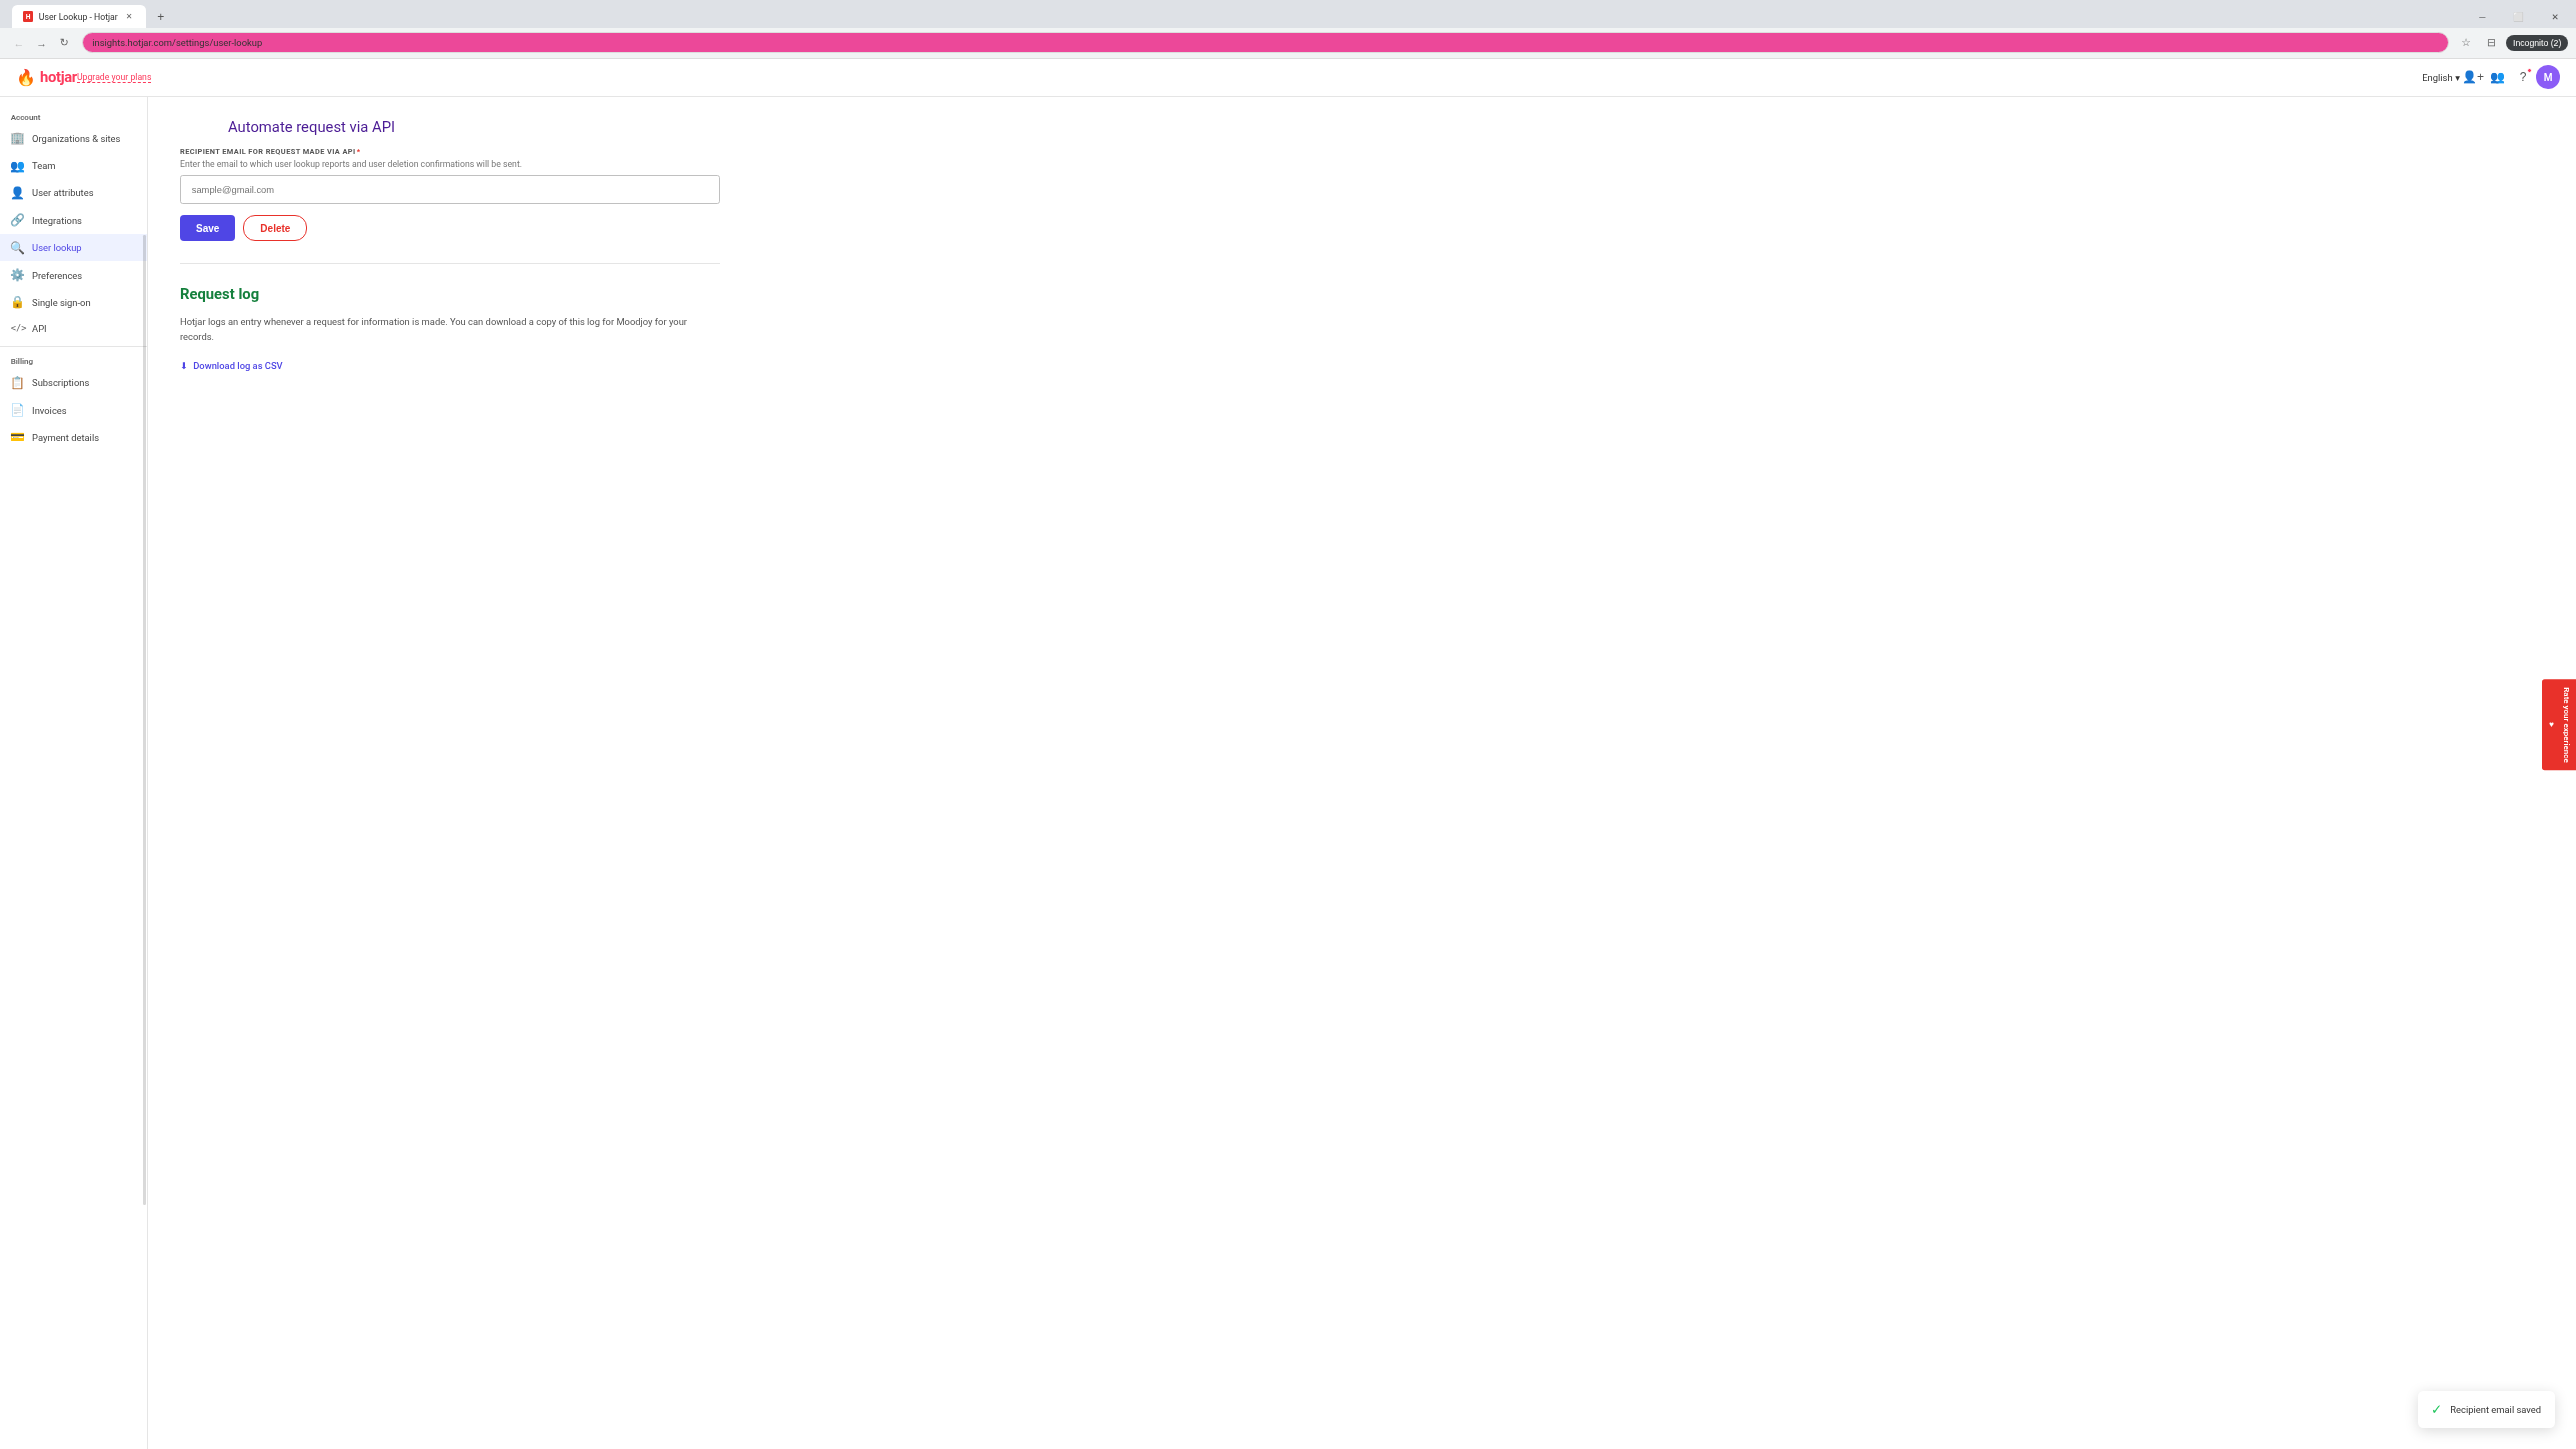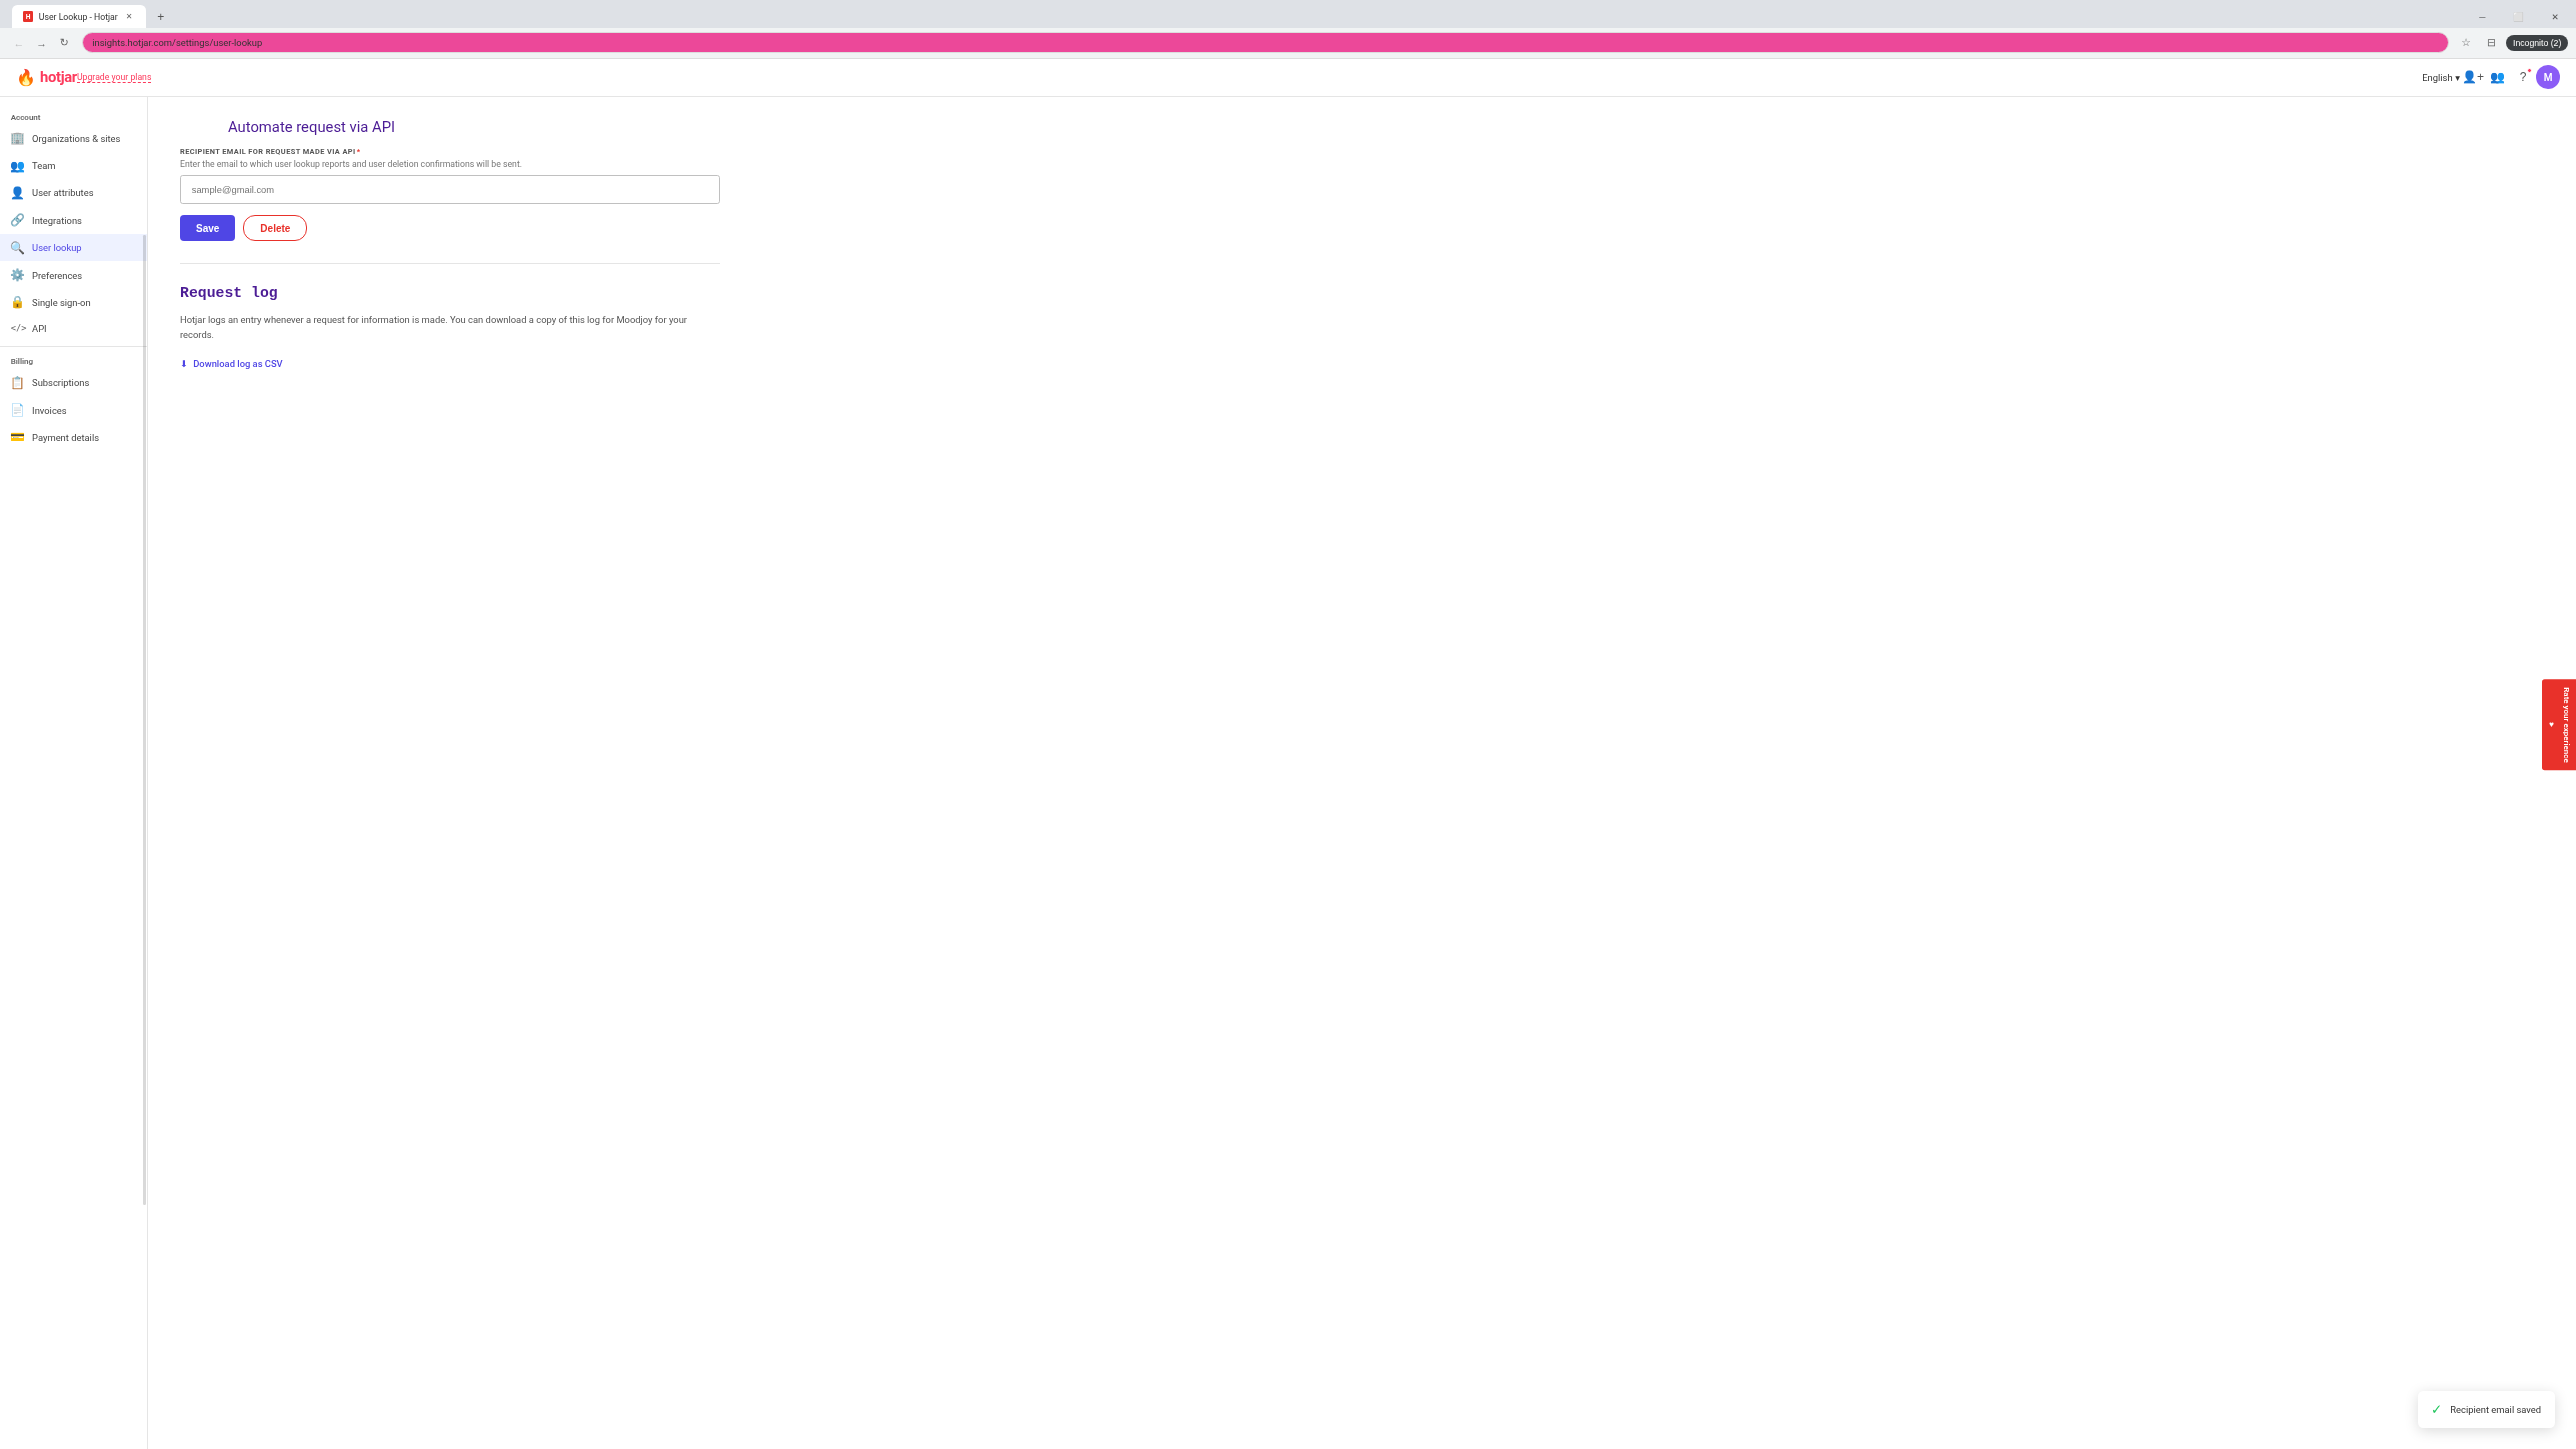--- a/index.html
+++ b/index.html
@@ -65,21 +65,21 @@
     .field-label { font-size: 7.4px; font-weight: 700; color: #555; text-transform: uppercase; letter-spacing: 0.4px; margin-bottom: 2.7px; }
     .field-label .required { color: #e8312a; margin-left: 1.3px; }
     .field-hint { font-size: 8.7px; color: #777; margin-bottom: 6.7px; }
     .text-input { width: 100%; max-width: 550px; padding: 8px 10.7px; border: 1px solid #c0c0c0; border-radius: 2.7px; font-size: 9.4px; color: #999; outline: none; }
 
     .btn-row { display: flex; gap: 8px; margin-top: 10.7px; }
     .btn-primary { background: #4f46e5; color: white; border: none; border-radius: 4px; padding: 3px 16px; font-size: 10px; font-weight: 600; cursor: pointer; }
     .btn-danger-outline { background: white; color: #e8312a; border: 1.3px solid #e8312a; border-radius: 12px; padding: 6.7px 16px; font-size: 10px; font-weight: 600; cursor: pointer; }
 
     
-    .request-log-title { font-size: 14.8px; font-weight: 700; color: #4c1d95; margin-bottom: 10.7px; font-family: Liberation Mono, monospace; }
+    .request-log-title { font-size: 14.8px; font-weight: 700; color: #15803d; margin-bottom: 10.7px; }
     .request-log-desc { font-size: 9.4px; color: #555; line-height: 1.6; margin-bottom: 16px; }
     .download-link { display: inline-flex; align-items: center; gap: 5.4px; color: #4f46e5; font-size: 9.4px; font-weight: 500; text-decoration: none; cursor: pointer; }
 
     
     .toast { position: fixed; bottom: 21.5px; right: 21.5px; background: white; border-radius: 5.4px; box-shadow: 0 2.7px 13.4px rgba(0,0,0,0.15); padding: 10.7px 13.4px; display: flex; align-items: center; gap: 8px; font-size: 9.4px; color: #333; z-index: 1000; }
     .toast-icon { color: #22c55e; font-size: 13.4px; }
 
     
     .rate-widget { position: fixed; right: 0; top: 50%; transform: translateY(-50%); background: #e8312a; color: white; writing-mode: vertical-rl; text-orientation: mixed; padding: 8px 5.4px; font-size: 8px; font-weight: 600; cursor: pointer; border-radius: 2.7px 0 0 2.7px; z-index: 100; display: flex; flex-direction: column; align-items: center; gap: 5.4px; }
 

